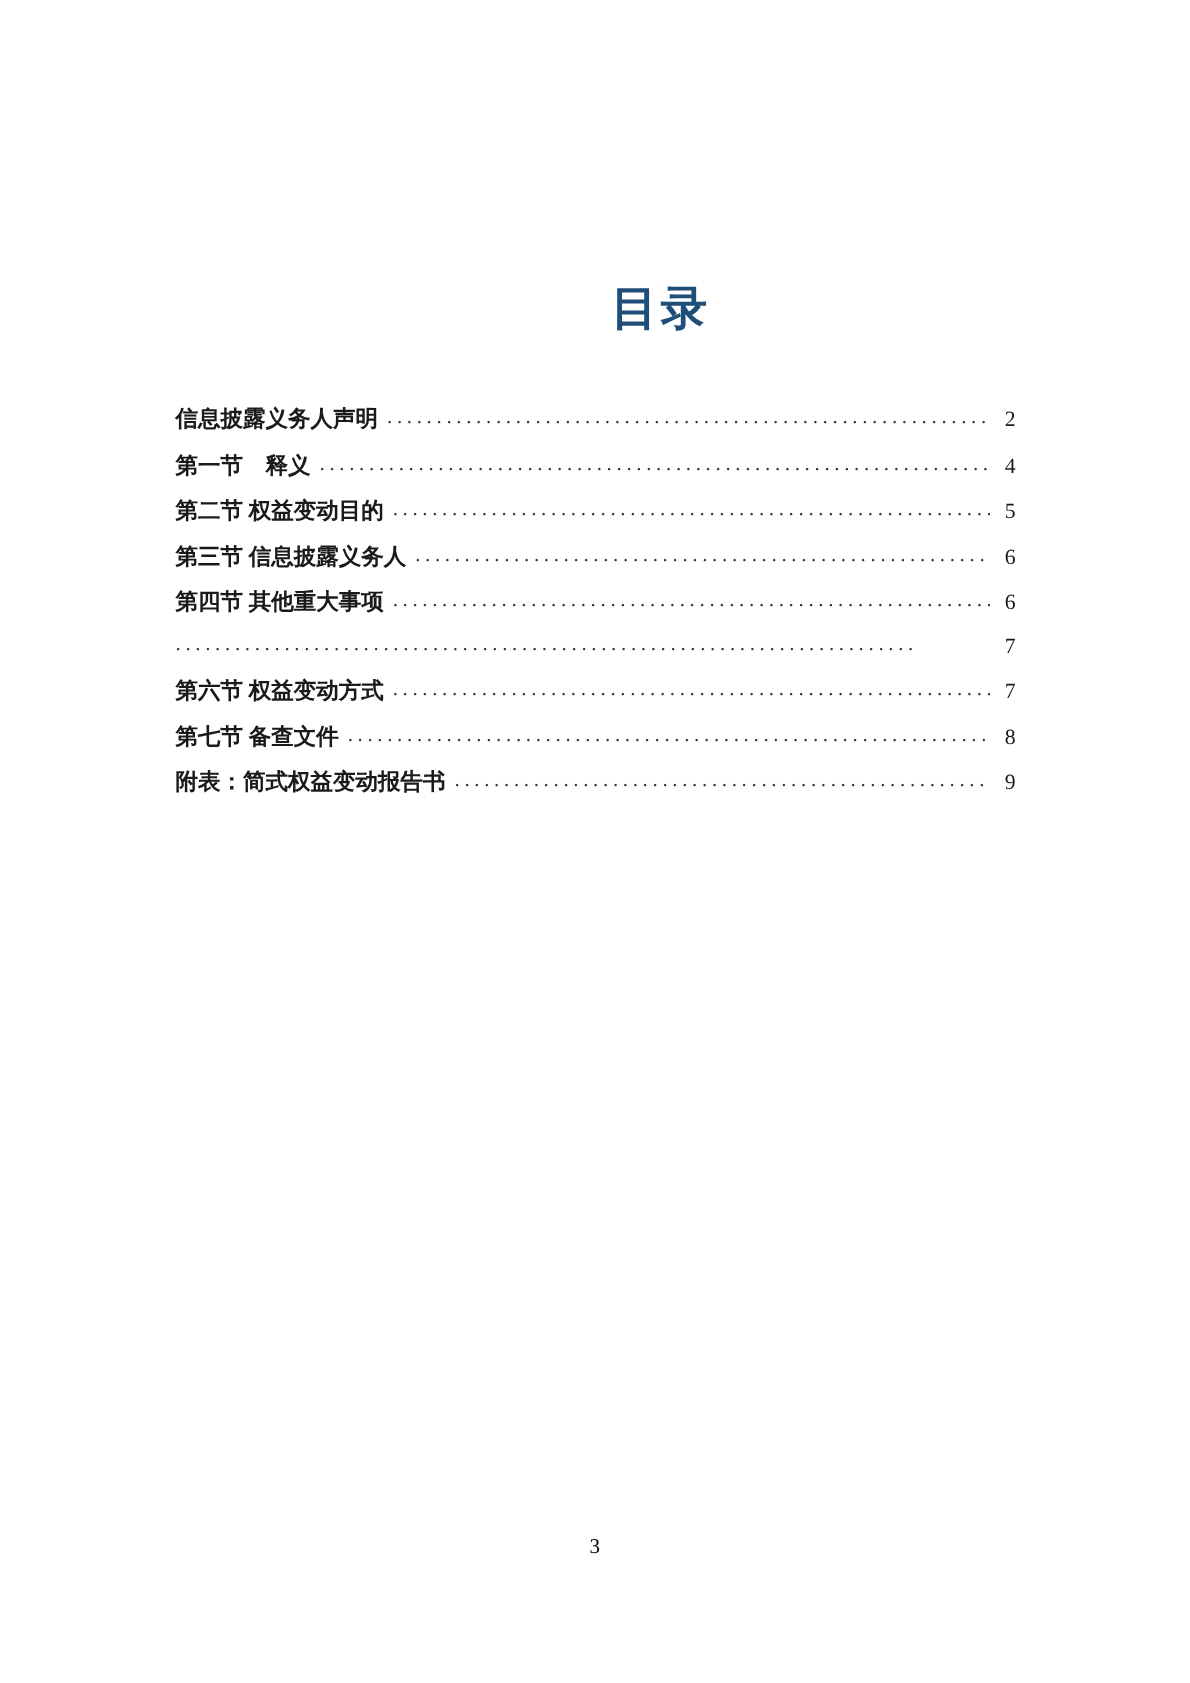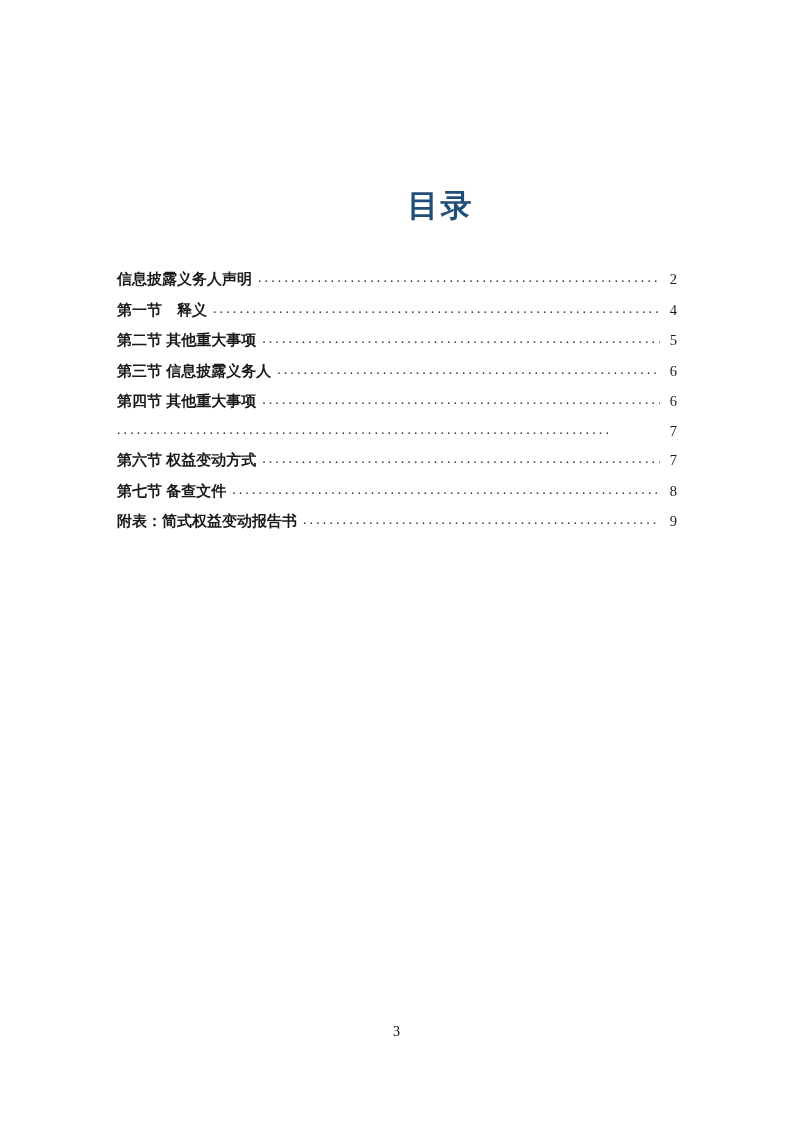--- a/index.html
+++ b/index.html
@@ -47,20 +47,21 @@
     font-family: "Liberation Sans", "DejaVu Sans", sans-serif;
     font-size: 15px;
     font-weight: bold;
     color: #1a1a1a;
     margin-bottom: 11.5px;
     white-space: nowrap;
   }
   .toc-entry .label {
     flex: 0 0 auto;
     padding-right: 6px;
+    font-family: Liberation Serif, serif;
   }
   .toc-entry .leader {
     flex: 1 1 auto;
     overflow: hidden;
     white-space: nowrap;
     font-family: "Liberation Serif", "DejaVu Serif", serif;
     font-weight: normal;
     font-size: 14px;
     color: #333;
     letter-spacing: 3.1px;
@@ -103,21 +104,21 @@
       <span class="page-num">2</span>
     </div>
 
     <div class="toc-entry">
       <span class="label">第一节　释义</span>
       <span class="leader">...........................................................................</span>
       <span class="page-num">4</span>
     </div>
 
     <div class="toc-entry">
-      <span class="label">第二节 其他重大事项</span>
+      <span class="label">第二节 权益变动目的</span>
       <span class="leader">...........................................................................</span>
       <span class="page-num">5</span>
     </div>
 
     <div class="toc-entry">
       <span class="label">第三节 信息披露义务人</span>
       <span class="leader">...........................................................................</span>
       <span class="page-num">6</span>
     </div>
 

